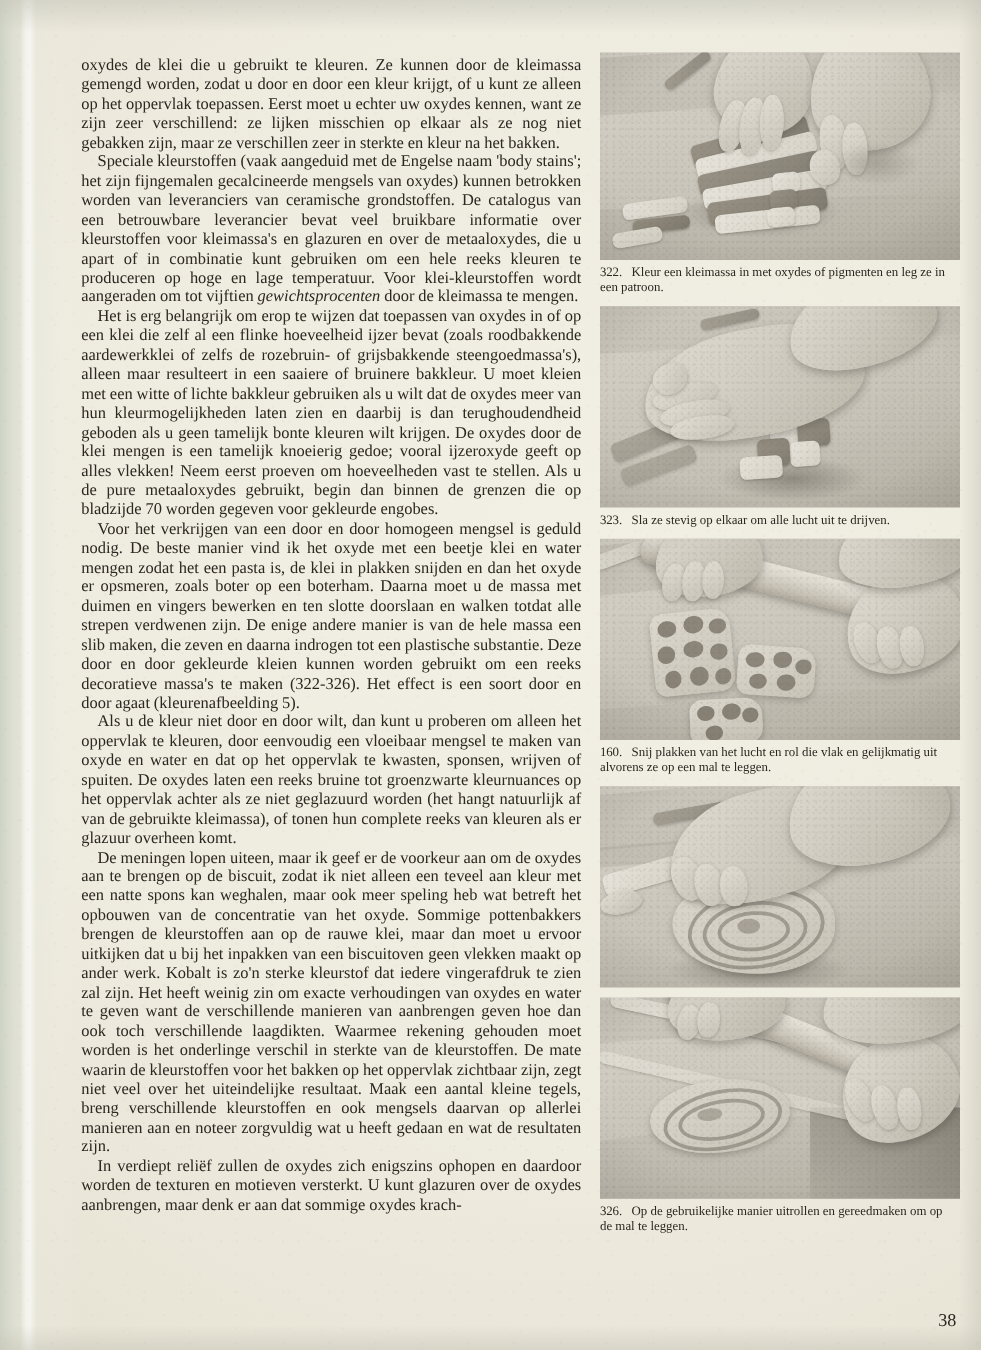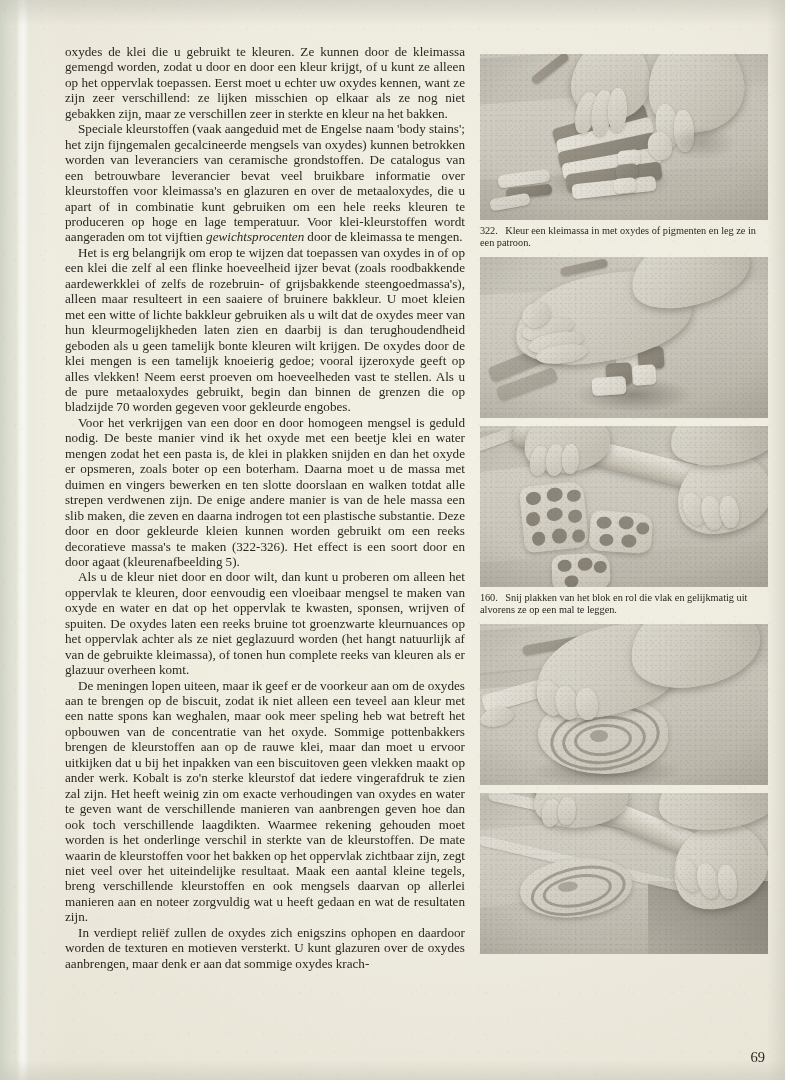--- a/index.html
+++ b/index.html
@@ -101,21 +101,21 @@
   #text-column p + p { text-indent: 13px; }
   #text-column p em { font-style: italic; }
 
   
   #photo-column {
     position: absolute;
     left: 480px;
     top: 42px;
     width: 290px;
   }
-  .figure { margin: 12px 0 0 0; }
+  .figure { margin: 0 0 0 0; }
   .photo {
     position: relative;
     width: 288px;
     overflow: hidden;
     background: #cfc9ba;
     filter: saturate(0.55) contrast(0.94);
   }
   .photo .scene { position: absolute; inset: 0; }
   .caption {
     font-size: 10.3px;
@@ -310,20 +310,24 @@
           <div class="hand" style="left:34px;top:18px;width:178px;height:86px;transform:rotate(-10deg)"></div>
           <div class="finger" style="left:42px;top:62px;width:52px;height:20px;transform:rotate(-12deg)"></div>
           <div class="finger" style="left:48px;top:76px;width:56px;height:19px;transform:rotate(-10deg)"></div>
           <div class="finger" style="left:56px;top:88px;width:52px;height:18px;transform:rotate(-8deg)"></div>
           <div class="finger" style="left:42px;top:46px;width:28px;height:24px;transform:rotate(-30deg)"></div>
           <div class="hand" style="left:150px;top:-20px;width:120px;height:68px;transform:rotate(-14deg)"></div>
         </div>
         <div class="photo-noise"></div>
         <div class="photo-vig"></div>
       </div>
+      <figcaption class="caption">
+        <span class="num">323. </span>
+        <span>Sla ze stevig op elkaar om alle lucht uit te drijven.</span>
+      </figcaption>
     </figure>
 
     <figure class="figure" style="margin-top:8px">
       <div class="photo" style="height:161px">
         <div class="scene">
           <div class="bg-table"></div>
           <div class="board" style="left:-20px;top:-10px;width:340px;height:40px;transform:rotate(-6deg);opacity:.45"></div>
           <div class="board" style="left:-20px;top:126px;width:340px;height:56px;transform:rotate(-4deg);opacity:.3"></div>
 
           <div class="strip-light" style="left:-6px;top:4px;width:60px;height:12px;transform:rotate(-20deg);opacity:.85"></div>
@@ -363,21 +367,21 @@
           <div class="finger" style="left:204px;top:66px;width:20px;height:34px;transform:rotate(-20deg)"></div>
           <div class="finger" style="left:222px;top:70px;width:20px;height:34px;transform:rotate(-14deg)"></div>
           <div class="finger" style="left:240px;top:70px;width:19px;height:32px;transform:rotate(-8deg)"></div>
           <div class="hand" style="left:190px;top:-24px;width:110px;height:62px;transform:rotate(-8deg)"></div>
         </div>
         <div class="photo-noise"></div>
         <div class="photo-vig"></div>
       </div>
       <figcaption class="caption">
         <span class="num">160. </span>
-        <span>Snij plakken van het blok en rol die vlak en gelijkmatig uit alvorens ze op een mal te leggen.</span>
+        <span>Snij plakken van het lucht en rol die vlak en gelijkmatig uit alvorens ze op een mal te leggen.</span>
       </figcaption>
     </figure>
 
     <figure class="figure" style="margin-top:8px">
       <div class="photo" style="height:161px">
         <div class="scene">
           <div class="bg-table"></div>
           <div class="board" style="left:-20px;top:-6px;width:340px;height:44px;transform:rotate(-5deg);opacity:.45"></div>
           <div class="board" style="left:-20px;top:36px;width:340px;height:16px;transform:rotate(-5deg);opacity:.55"></div>
           <div class="strip-dark" style="left:42px;top:16px;width:70px;height:10px;transform:rotate(-10deg);opacity:.7"></div>
@@ -429,19 +433,23 @@
           <div class="finger" style="left:78px;top:4px;width:18px;height:28px;transform:rotate(6deg)"></div>
           <div class="hand" style="left:192px;top:32px;width:96px;height:82px;transform:rotate(-20deg)"></div>
           <div class="finger" style="left:198px;top:64px;width:20px;height:36px;transform:rotate(-24deg)"></div>
           <div class="finger" style="left:218px;top:70px;width:20px;height:36px;transform:rotate(-16deg)"></div>
           <div class="finger" style="left:238px;top:72px;width:19px;height:34px;transform:rotate(-8deg)"></div>
           <div class="hand" style="left:178px;top:-30px;width:122px;height:66px;transform:rotate(-6deg)"></div>
         </div>
         <div class="photo-noise"></div>
         <div class="photo-vig"></div>
       </div>
+      <figcaption class="caption">
+        <span class="num">326. </span>
+        <span>Op de gebruikelijke manier uitrollen en gereedmaken om op de mal te leggen.</span>
+      </figcaption>
     </figure>
 
   </div>
 
-  <div id="page-number">69</div>
+  <div id="page-number">38</div>
 
 </div>
 
 </body></html>

